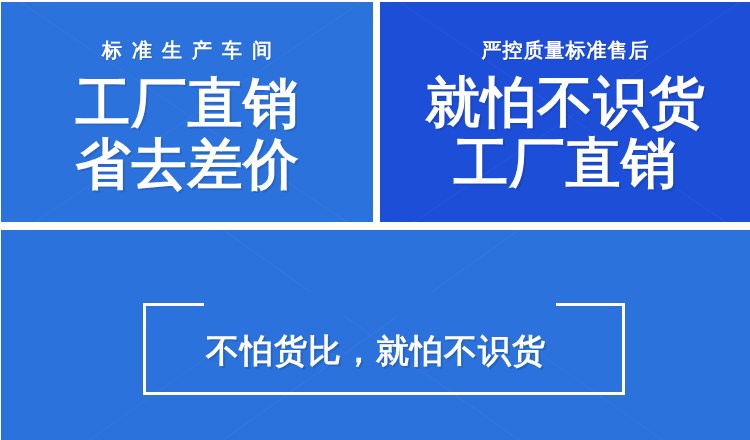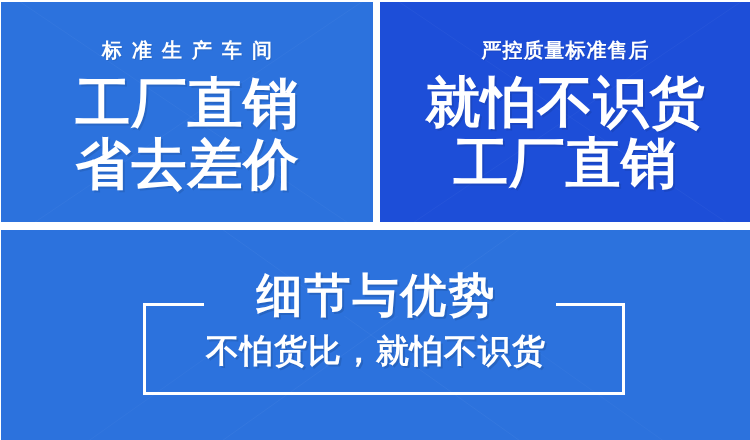--- a/index.html
+++ b/index.html
@@ -181,18 +181,17 @@
     <svg class="diag" viewBox="0 0 749 210" preserveAspectRatio="none">
       <line x1="180" y1="-30" x2="560" y2="240" stroke="#ffffff" stroke-opacity="0.08" stroke-width="1"></line>
       <line x1="560" y1="-30" x2="180" y2="240" stroke="#ffffff" stroke-opacity="0.08" stroke-width="1"></line>
       <line x1="520" y1="110" x2="760" y2="280" stroke="#ffffff" stroke-opacity="0.06" stroke-width="1"></line>
       <line x1="230" y1="110" x2="-10" y2="280" stroke="#ffffff" stroke-opacity="0.06" stroke-width="1"></line>
     </svg>
 
     <div id="frame" style="border-color: rgb(255, 255, 255);"></div>
     <div id="title-mask" style="background: rgb(44, 114, 221);"></div>
 
-    <div id="bottom-title" style="color: rgb(255, 255, 255);">细节与优势</div>
 
     <div id="bottom-subtitle" style="color: rgb(255, 255, 255); text-align: center;">不怕货比，就怕不识货</div>
   </div>
 
 </div>
 
 </body></html>

